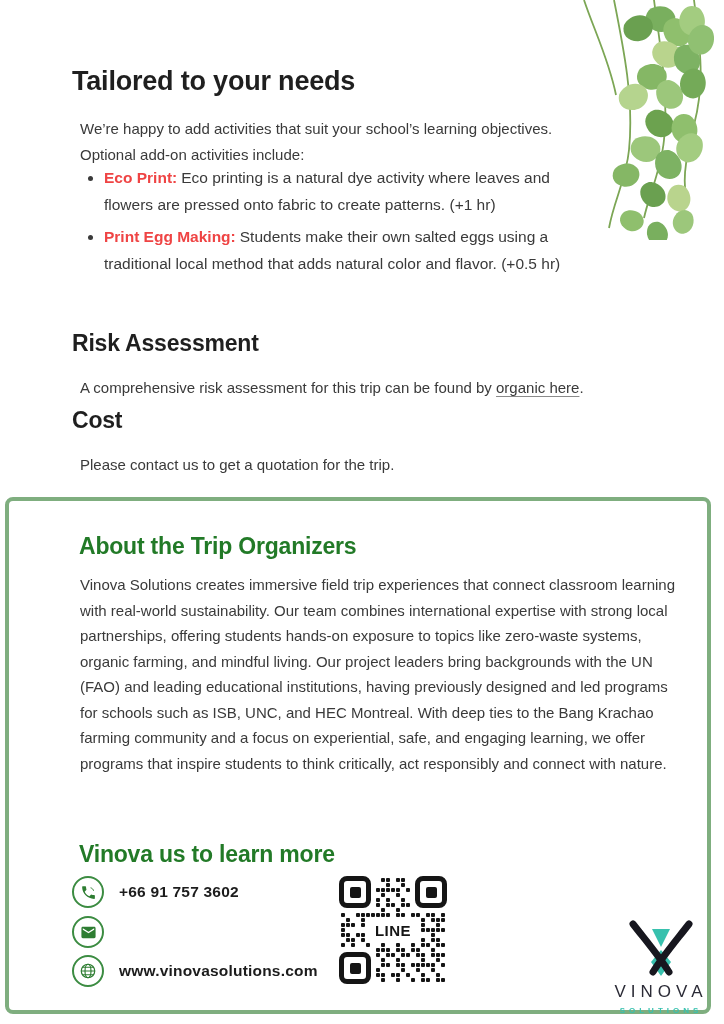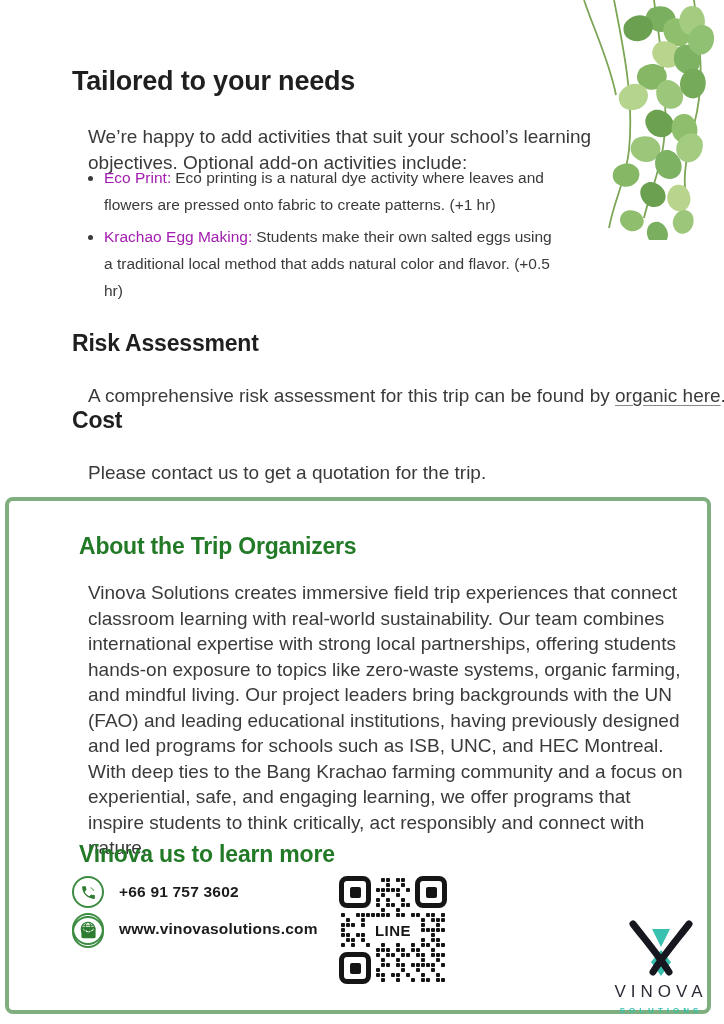--- a/index.html
+++ b/index.html
@@ -7,24 +7,24 @@
         font-family:"Liberation Sans",sans-serif;color:#3a3a3a;border-radius:12px;}
   .abs{position:absolute;}
 
   
   .h-dark{font-weight:bold;color:#1f1f1f;letter-spacing:-0.2px;margin:0;}
   .h1{font-size:27px;}
   .h2{font-size:23px;}
   .h-green{font-weight:bold;color:#227a27;letter-spacing:-0.2px;margin:7px;font-size:23px;}
 
   
-  .body-text{font-size:19px;line-height:26px;color:#3a3a3a;margin:16px;}
+  .body-text{font-size:15px;line-height:26px;color:#3a3a3a;margin:8px;}
   .bullet-list{margin:0;padding-left:26px;}
   .bullet-list li{margin-bottom:5px;line-height:27px;font-size:15.5px;color:#3a3a3a;}
-  .bullet-label{font-weight:normal;color:#a21caf;margin-right:4px;}
+  .bullet-label{font-weight:bold;color:#ef4444;margin-right:4px;}
   .link{text-decoration:underline;text-underline-offset:3px;text-decoration-color:#8a8a8a;cursor:pointer;}
 
   
   .org-box{left:5px;top:497px;width:706px;height:517px;box-sizing:border-box;
            border:4px solid #7fae7f;border-radius:8px;background:#ffffff;}
 
   
   .contact-row{position:absolute;left:72px;display:flex;align-items:center;height:32px;}
   .icon-circle{width:32px;height:32px;border:2px solid #3c8c42;border-radius:50%;
                box-sizing:border-box;display:flex;align-items:center;justify-content:center;flex:0 0 auto;}
@@ -87,21 +87,21 @@
 
   <h1 class="abs h-dark h1" style="left:72px;top:66px;">Tailored to your needs</h1>
 
   <p class="abs body-text" style="left:72px;top:108px;width:505px;">We’re happy to add activities that suit your school’s learning objectives. Optional add-on activities include:</p>
 
   <ul class="abs bullet-list" style="left:78px;top:164px;width:460px;">
     <li>
       <span class="bullet-label">Eco Print:</span><span>Eco printing is a natural dye activity where leaves and flowers are pressed onto fabric to create patterns. (+1 hr)</span>
     </li>
     <li>
-      <span class="bullet-label">Krachao Egg Making:</span><span>Students make their own salted eggs using a traditional local method that adds natural color and flavor. (+0.5 hr)</span>
+      <span class="bullet-label">Print Egg Making:</span><span>Students make their own salted eggs using a traditional local method that adds natural color and flavor. (+0.5 hr)</span>
     </li>
   </ul>
 
   <h2 class="abs h-dark h2" style="left:72px;top:330px;">Risk Assessment</h2>
 
   <p class="abs body-text" style="left:72px;top:367px;width:640px;"><span>A comprehensive risk assessment for this trip can be found by </span><span class="link">organic here</span><span>.</span></p>
 
   <h2 class="abs h-dark h2" style="left:72px;top:407px;">Cost</h2>
 
   <p class="abs body-text" style="left:72px;top:444px;width:600px;">Please contact us to get a quotation for the trip.</p>
@@ -125,21 +125,21 @@
   </div>
 
   <div class="contact-row" style="top:916px;">
     <div class="icon-circle">
       <svg width="17" height="17" viewBox="0 0 24 24" fill="#2e7d32">
         <path d="M20 4H4c-1.1 0-2 .9-2 2v12c0 1.1.9 2 2 2h16c1.1 0 2-.9 2-2V6c0-1.1-.9-2-2-2zm0 4l-8 5-8-5V6l8 5 8-5v2z"></path>
       </svg>
     </div>
   </div>
 
-  <div class="contact-row" style="top:913px;">
+  <div class="contact-row" style="top:955px;">
     <div class="icon-circle">
       <svg width="18" height="18" viewBox="0 0 24 24" fill="none" stroke="#2e7d32" stroke-width="1.6">
         <circle cx="12" cy="12" r="9"></circle>
         <ellipse cx="12" cy="12" rx="4" ry="9"></ellipse>
         <path d="M3 12h18M4.5 7h15M4.5 17h15"></path>
       </svg>
     </div>
     <span class="contact-value">www.vinovasolutions.com</span>
   </div>
 

